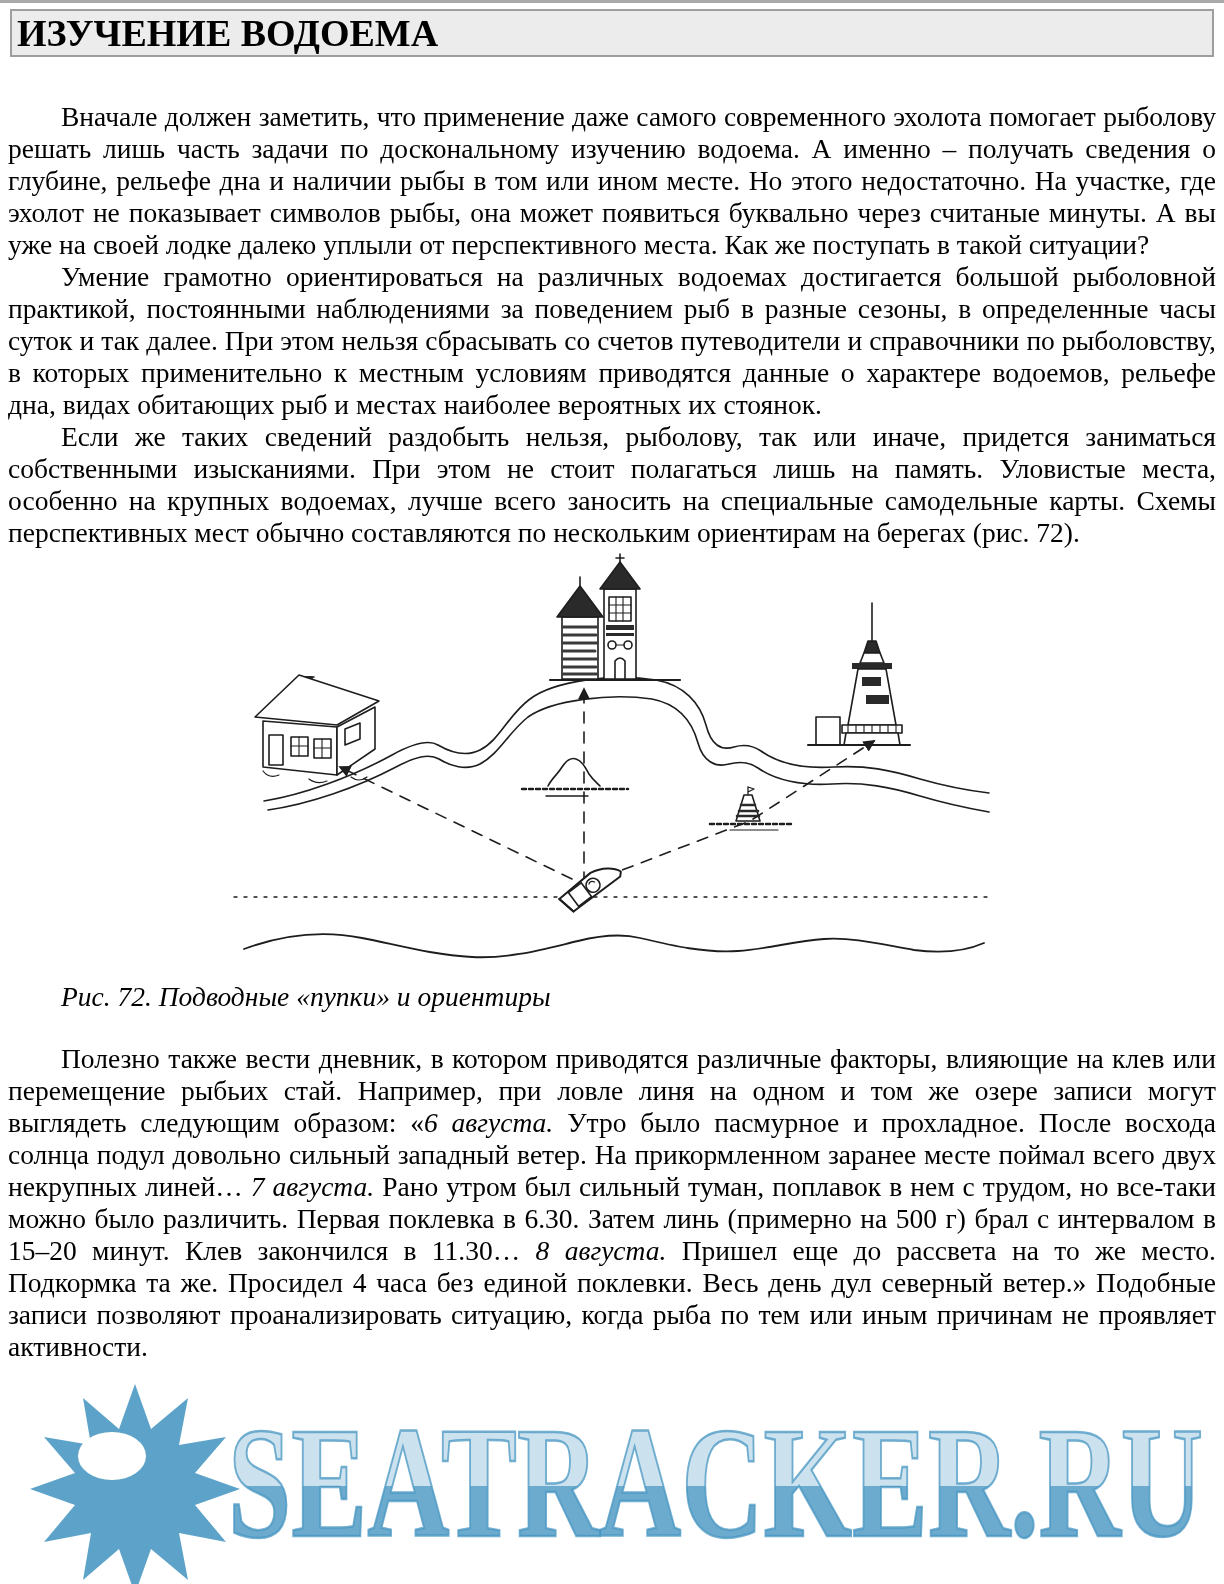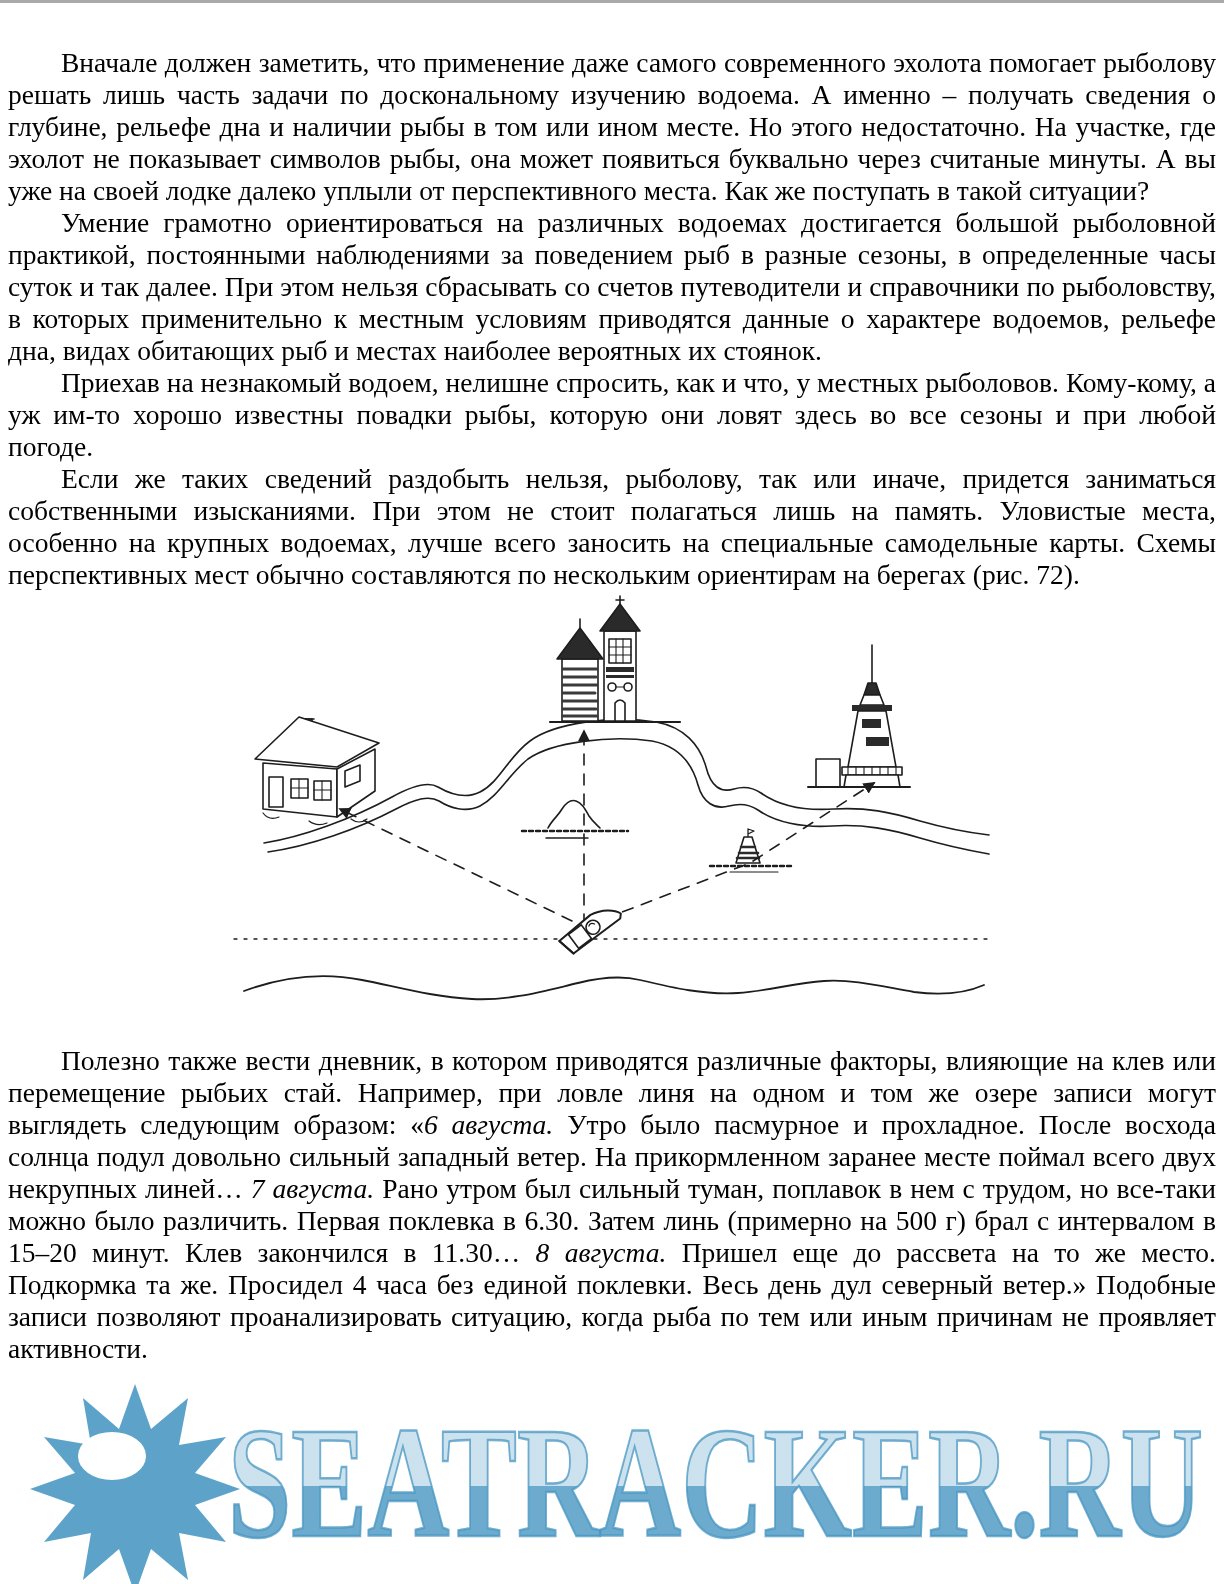--- a/index.html
+++ b/index.html
@@ -53,25 +53,27 @@
     pointer-events:none;
     z-index:5;
   }
 </style>
 </head>
 <body>
 
 <div class="page">
   <div class="top-edge"></div>
 
+  <div class="title-box">
+    <h1>ИЗУЧЕНИЕ ВОДОЕМА</h1>
+  </div>
 
   <div class="content">
     <p><span>Вначале должен заметить, что применение даже самого современного эхолота помогает рыболову решать лишь часть задачи по доскональному изучению водоема. А именно – получать сведения о глубине, рельефе дна и наличии рыбы в том или ином месте. Но этого недостаточно. На участке, где эхолот не показывает символов рыбы, она может появиться буквально через считаные минуты. А вы уже на своей лодке далеко уплыли от перспективного места. Как же поступать в такой ситуации?</span></p>
     <p><span>Умение грамотно ориентироваться на различных водоемах достигается большой рыболовной практикой, постоянными наблюдениями за поведением рыб в разные сезоны, в определенные часы суток и так далее. При этом нельзя сбрасывать со счетов путеводители и справочники по рыболовству, в которых применительно к местным условиям приводятся данные о характере водоемов, рельефе дна, видах обитающих рыб и местах наиболее вероятных их стоянок.</span></p>
-    <p><span>Приехав на незнакомый водоем, нелишне спросить, как и что, у местных рыболовов. Кому-кому, а уж им-то хорошо известны повадки рыбы, которую они ловят здесь во все сезоны и при любой погоде.</span></p>
     <p><span>Если же таких сведений раздобыть нельзя, рыболову, так или иначе, придется заниматься собственными изысканиями. При этом не стоит полагаться лишь на память. Уловистые места, особенно на крупных водоемах, лучше всего заносить на специальные самодельные карты. Схемы перспективных мест обычно составляются по нескольким ориентирам на берегах </span><span class="run-b">(рис. 72).</span></p>
 
     <figure>
       <svg class="fig" viewBox="0 0 760 420" width="760" height="420">
         <defs>
           <marker id="arw" viewBox="0 0 10 10" refX="8.5" refY="5" markerWidth="7.5" markerHeight="7.5" orient="auto">
             <path d="M0,0 L10,5 L0,10 Z" fill="#1d1d1d"></path>
           </marker>
         </defs>
         <g stroke="#1d1d1d" fill="none" stroke-width="1.6" stroke-linecap="round" stroke-linejoin="round">
@@ -154,20 +156,21 @@
             <path d="M-25,-8 L-9,-10 L-7,7 L-23,9 Z"></path>
             <circle cx="0" cy="-2" r="7"></circle>
             <path d="M-3,-5 Q0,-8 3,-4" stroke-width="1.2"></path>
           </g>
 
           <path d="M12,396 C50,382 90,377 130,385 C162,391 200,402 240,404 C278,406 312,396 346,388 C366,383 388,380 408,385 C442,393 472,400 506,398 C536,396 562,388 592,386 C622,384 652,392 682,397 C712,401 736,397 752,390" stroke-width="1.8"></path>
         </g>
       </svg>
     </figure>
 
+    <p class="caption">Рис. 72. Подводные «пупки» и ориентиры</p>
 
     <p class="after-fig"><span>Полезно также вести дневник, в котором приводятся различные факторы, влияющие на клев или перемещение рыбьих стай. Например, при ловле линя на одном и том же озере записи могут выглядеть следующим образом: «</span><span class="run-i">6 августа.</span><span> Утро было пасмурное и прохладное. После восхода солнца подул довольно сильный западный ветер. На прикормленном заранее месте поймал всего двух некрупных линей… </span><span class="run-i">7 августа.</span><span> Рано утром был сильный туман, поплавок в нем с трудом, но все-таки можно было различить. Первая поклевка в 6.30. Затем линь (примерно на 500 г) брал с интервалом в 15–20 минут. Клев закончился в 11.30… </span><span class="run-i">8 августа.</span><span> Пришел еще до рассвета на то же место. Подкормка та же. Просидел 4 часа без единой поклевки. Весь день дул северный ветер.» Подобные записи позволяют проанализировать ситуацию, когда рыба по тем или иным причинам не проявляет активности.</span></p>
   </div>
 
   <svg class="watermark" viewBox="0 0 1224 200">
     <defs>
       <linearGradient id="wmgrad" x1="0" y1="0" x2="0" y2="1">
         <stop offset="0" stop-color="#4796c2" stop-opacity="0.28"></stop>
         <stop offset="0.52" stop-color="#4796c2" stop-opacity="0.28"></stop>
         <stop offset="0.52" stop-color="#4796c2" stop-opacity="0.8"></stop>

